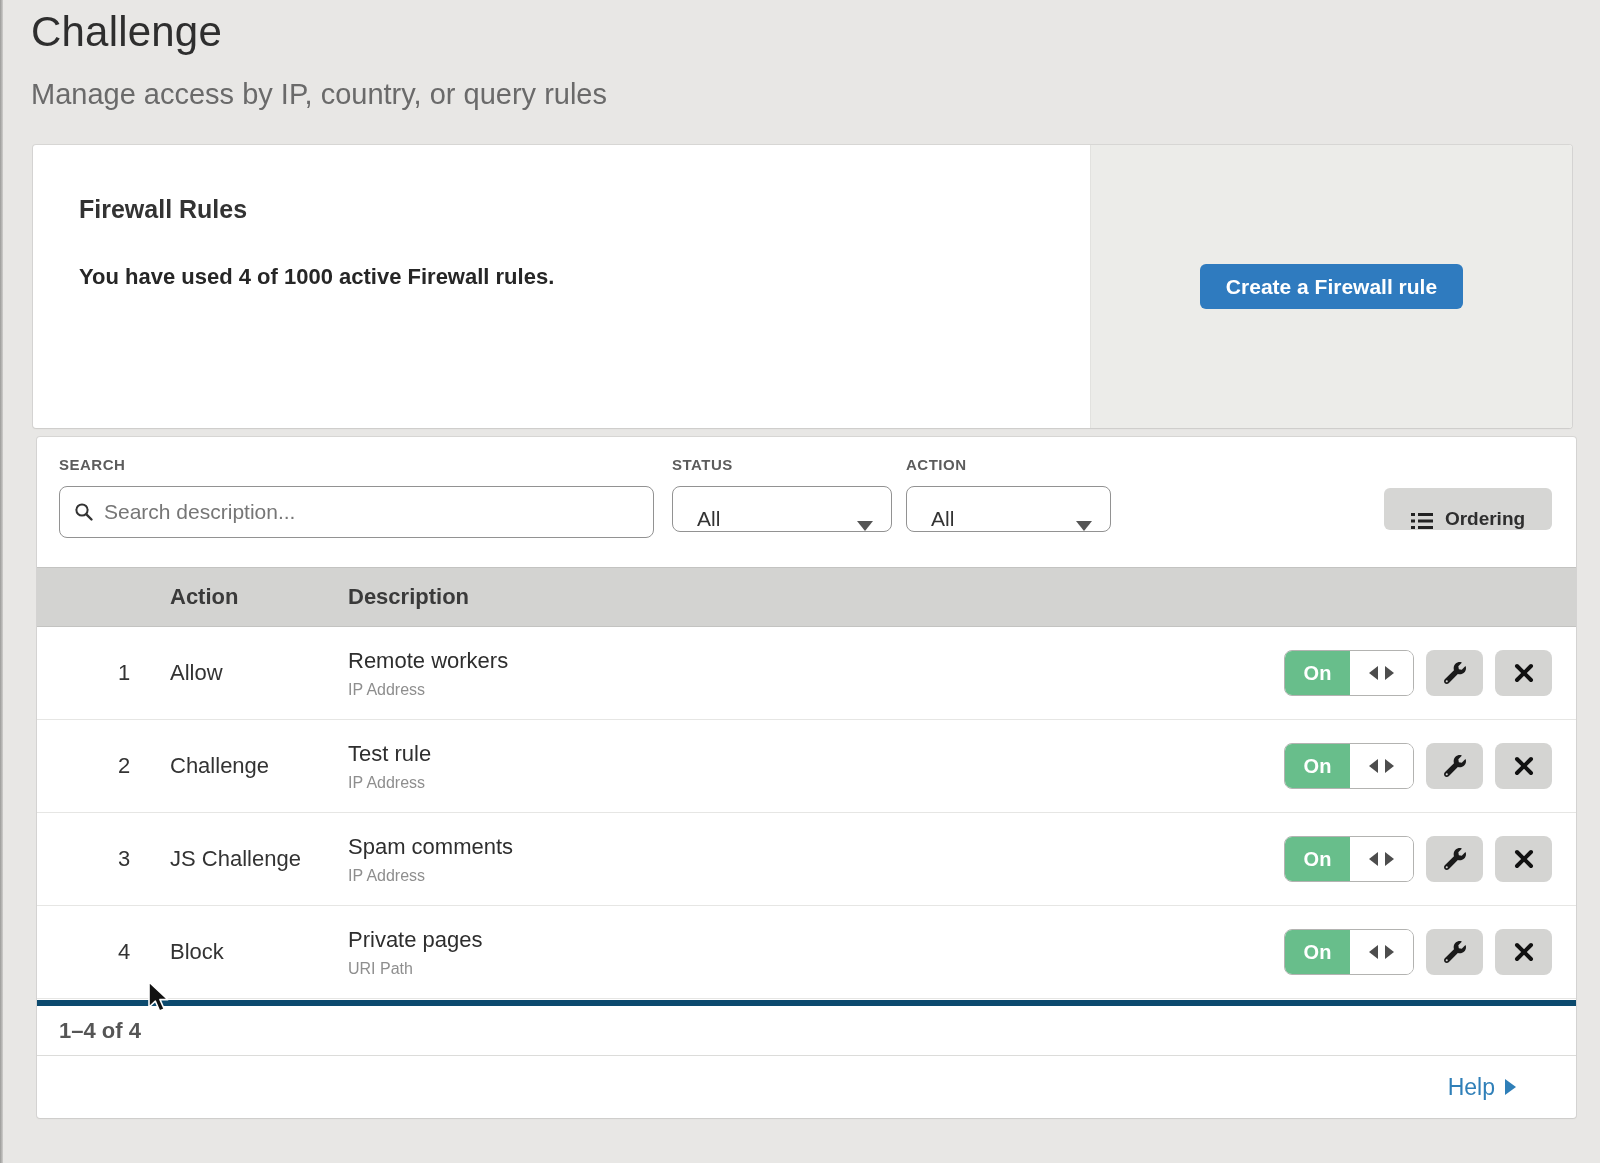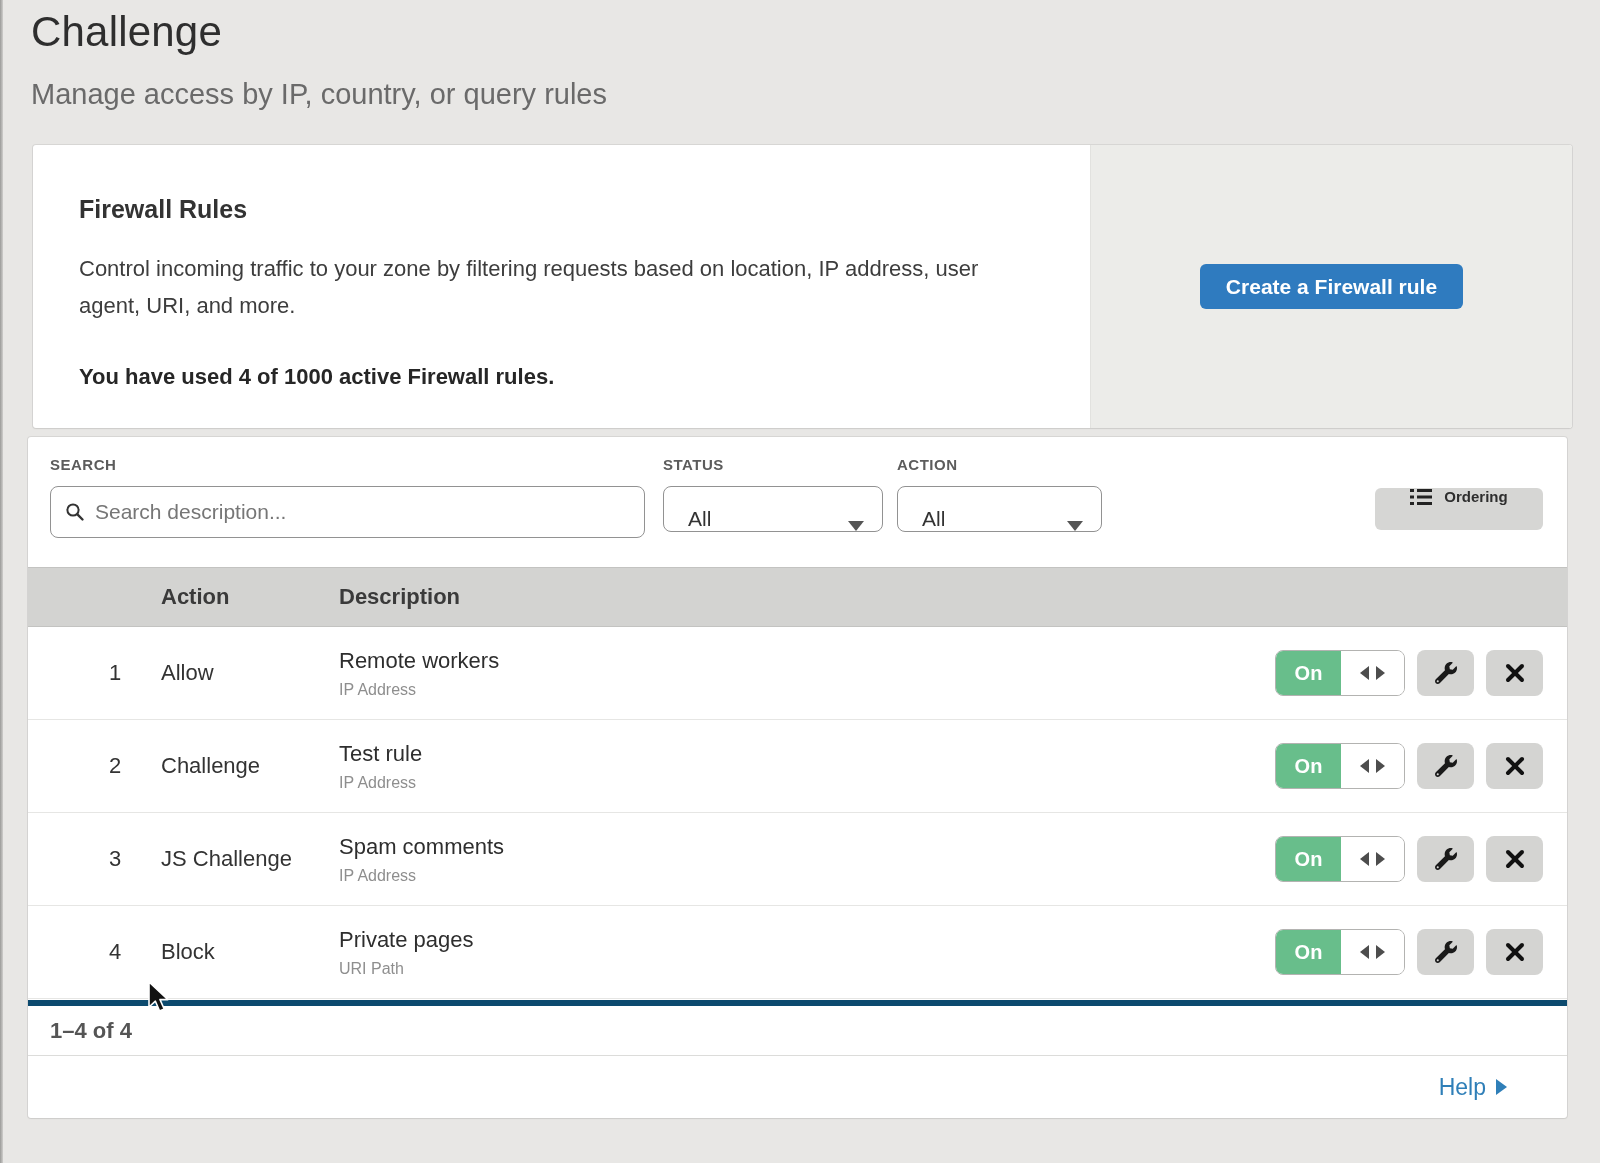--- a/index.html
+++ b/index.html
@@ -33,21 +33,21 @@
   .panel-desc { margin-top:26px; max-width:945px; font-size:22px; line-height:37px; color:#3d3d3d; }
   .panel-usage { margin-top:40px; font-size:22px; font-weight:700; color:#262626; }
   .create-btn {
     border:none; cursor:pointer;
     background:#2f7bbf; color:#fff;
     font-family:inherit; font-size:21px; font-weight:600;
     padding:0 26px; height:45px; border-radius:6px;
   }
 
   
-  .card-main { position:absolute; left:28px; top:437px; width:1539px; height:681px; }
+  .card-main { position:absolute; left:37px; top:437px; width:1539px; height:681px; }
 
   .filters { position:absolute; left:0; top:0; width:100%; height:130px; }
   .filter-label {
     position:absolute; top:19px;
     font-size:15px; font-weight:700; color:#5c5c5c; letter-spacing:.5px;
   }
   .lbl-search { left:22px; } .lbl-status { left:635px; } .lbl-action { left:869px; }
   .search-box {
     position:absolute; left:22px; top:49px; width:595px; height:52px;
     border:1px solid #929292; border-radius:8px; background:#fff;
@@ -64,22 +64,22 @@
     display:flex; align-items:flex-end; justify-content:space-between;
     padding:0 18px 0 24px; cursor:pointer;
   }
   .dd-status { left:635px; width:220px; }
   .dd-action { left:869px; width:205px; }
   .dd-value { font-size:21px; color:#333; }
   .caret { width:0; height:0; border-left:8px solid transparent; border-right:8px solid transparent; border-top:10px solid #555; }
   .ordering-btn {
     position:absolute; right:24px; top:51px; height:42px; width:168px;
     background:#d6d6d4; border:none; border-radius:6px; cursor:pointer;
-    display:flex; align-items:flex-start; justify-content:center; gap:12px;
-    font-family:inherit; font-size:15px; font-weight:600; color:#2e2e2e;
+    display:flex; align-items:flex-end; justify-content:center; gap:12px;
+    font-family:inherit; font-size:19px; font-weight:600; color:#2e2e2e;
   }
 
   .table-head {
     position:absolute; left:0; top:130px; width:100%; height:60px;
     background:#d3d3d1; border-top:1px solid #c3c3c1; border-bottom:1px solid #c3c3c1;
     display:flex; align-items:center;
     font-size:22px; font-weight:700; color:#3a3a3a;
   }
   .col-action-head { position:absolute; left:133px; }
   .col-desc-head   { position:absolute; left:311px; }
@@ -139,21 +139,20 @@
 <div class="window-edge"></div>
 
 <div class="page-header">
   <div class="page-title">Challenge</div>
   <div class="page-subtitle">Manage access by IP, country, or query rules</div>
 </div>
 
 <div class="card card-top">
   <div class="card-top-left">
     <div class="panel-heading">Firewall Rules</div>
-    <div class="panel-desc">Control incoming traffic to your zone by filtering requests based on location, IP address, user agent, URI, and more.</div>
     <div class="panel-usage">You have used 4 of 1000 active Firewall rules.</div>
   </div>
   <div class="card-top-right">
     <button class="create-btn">Create a Firewall rule</button>
   </div>
 </div>
 
 <div class="card card-main">
 
   <div class="filters">

